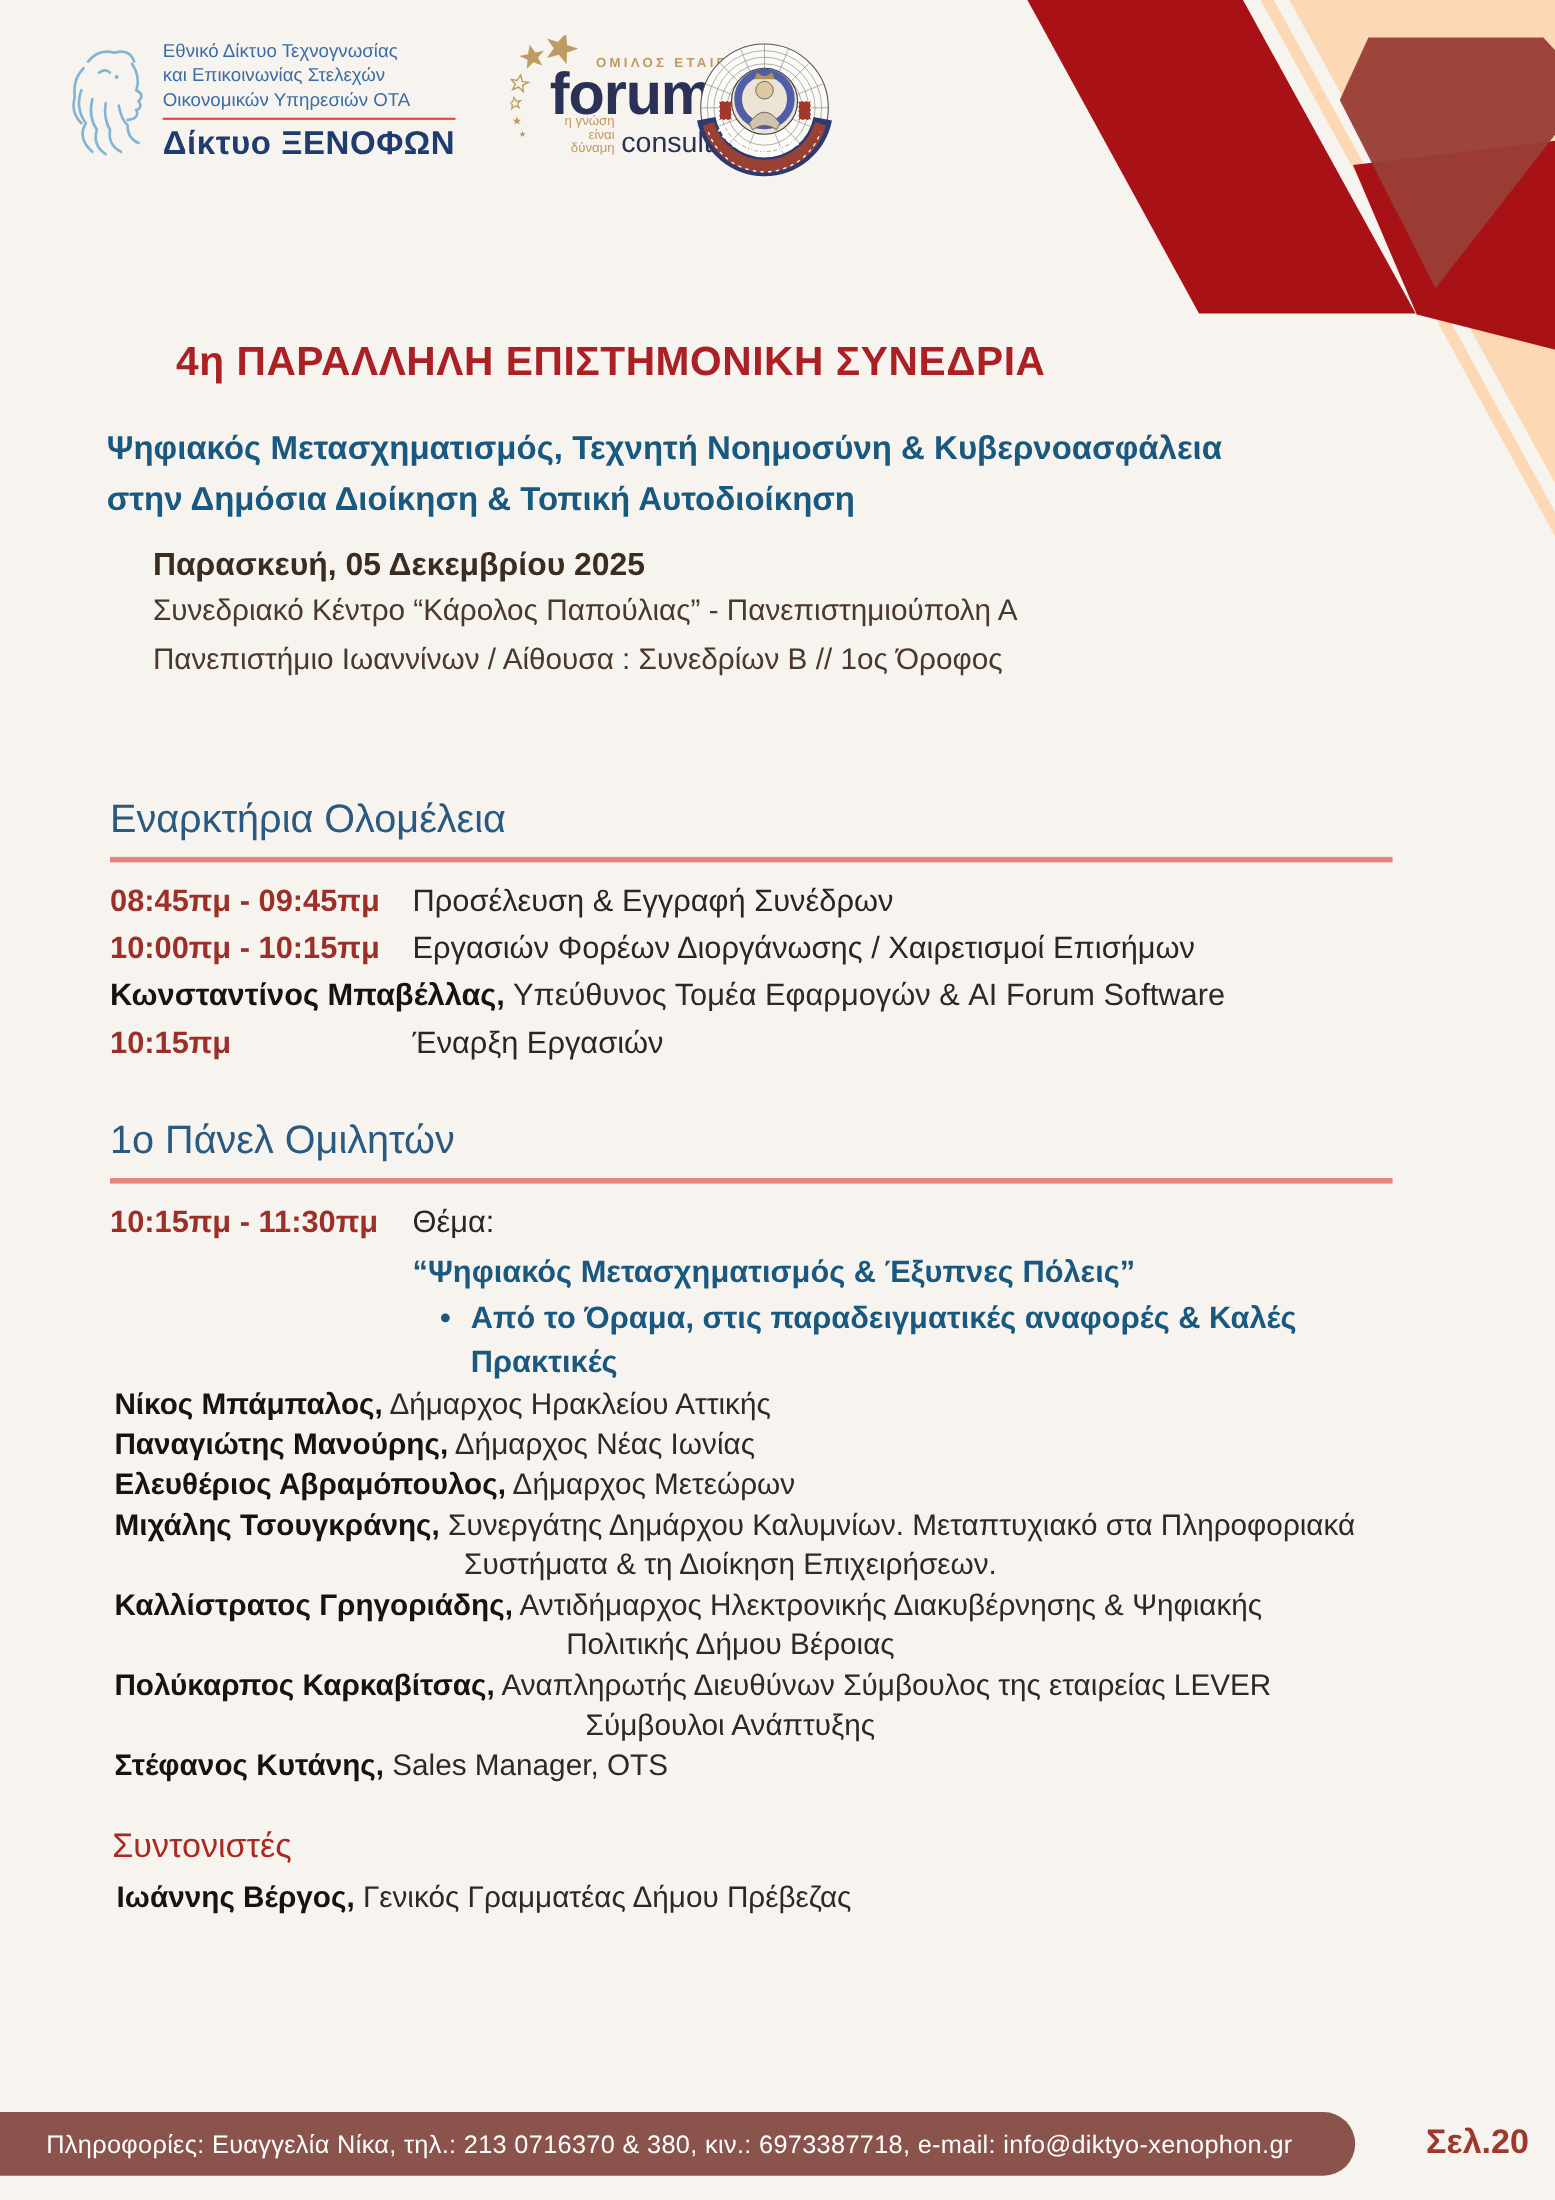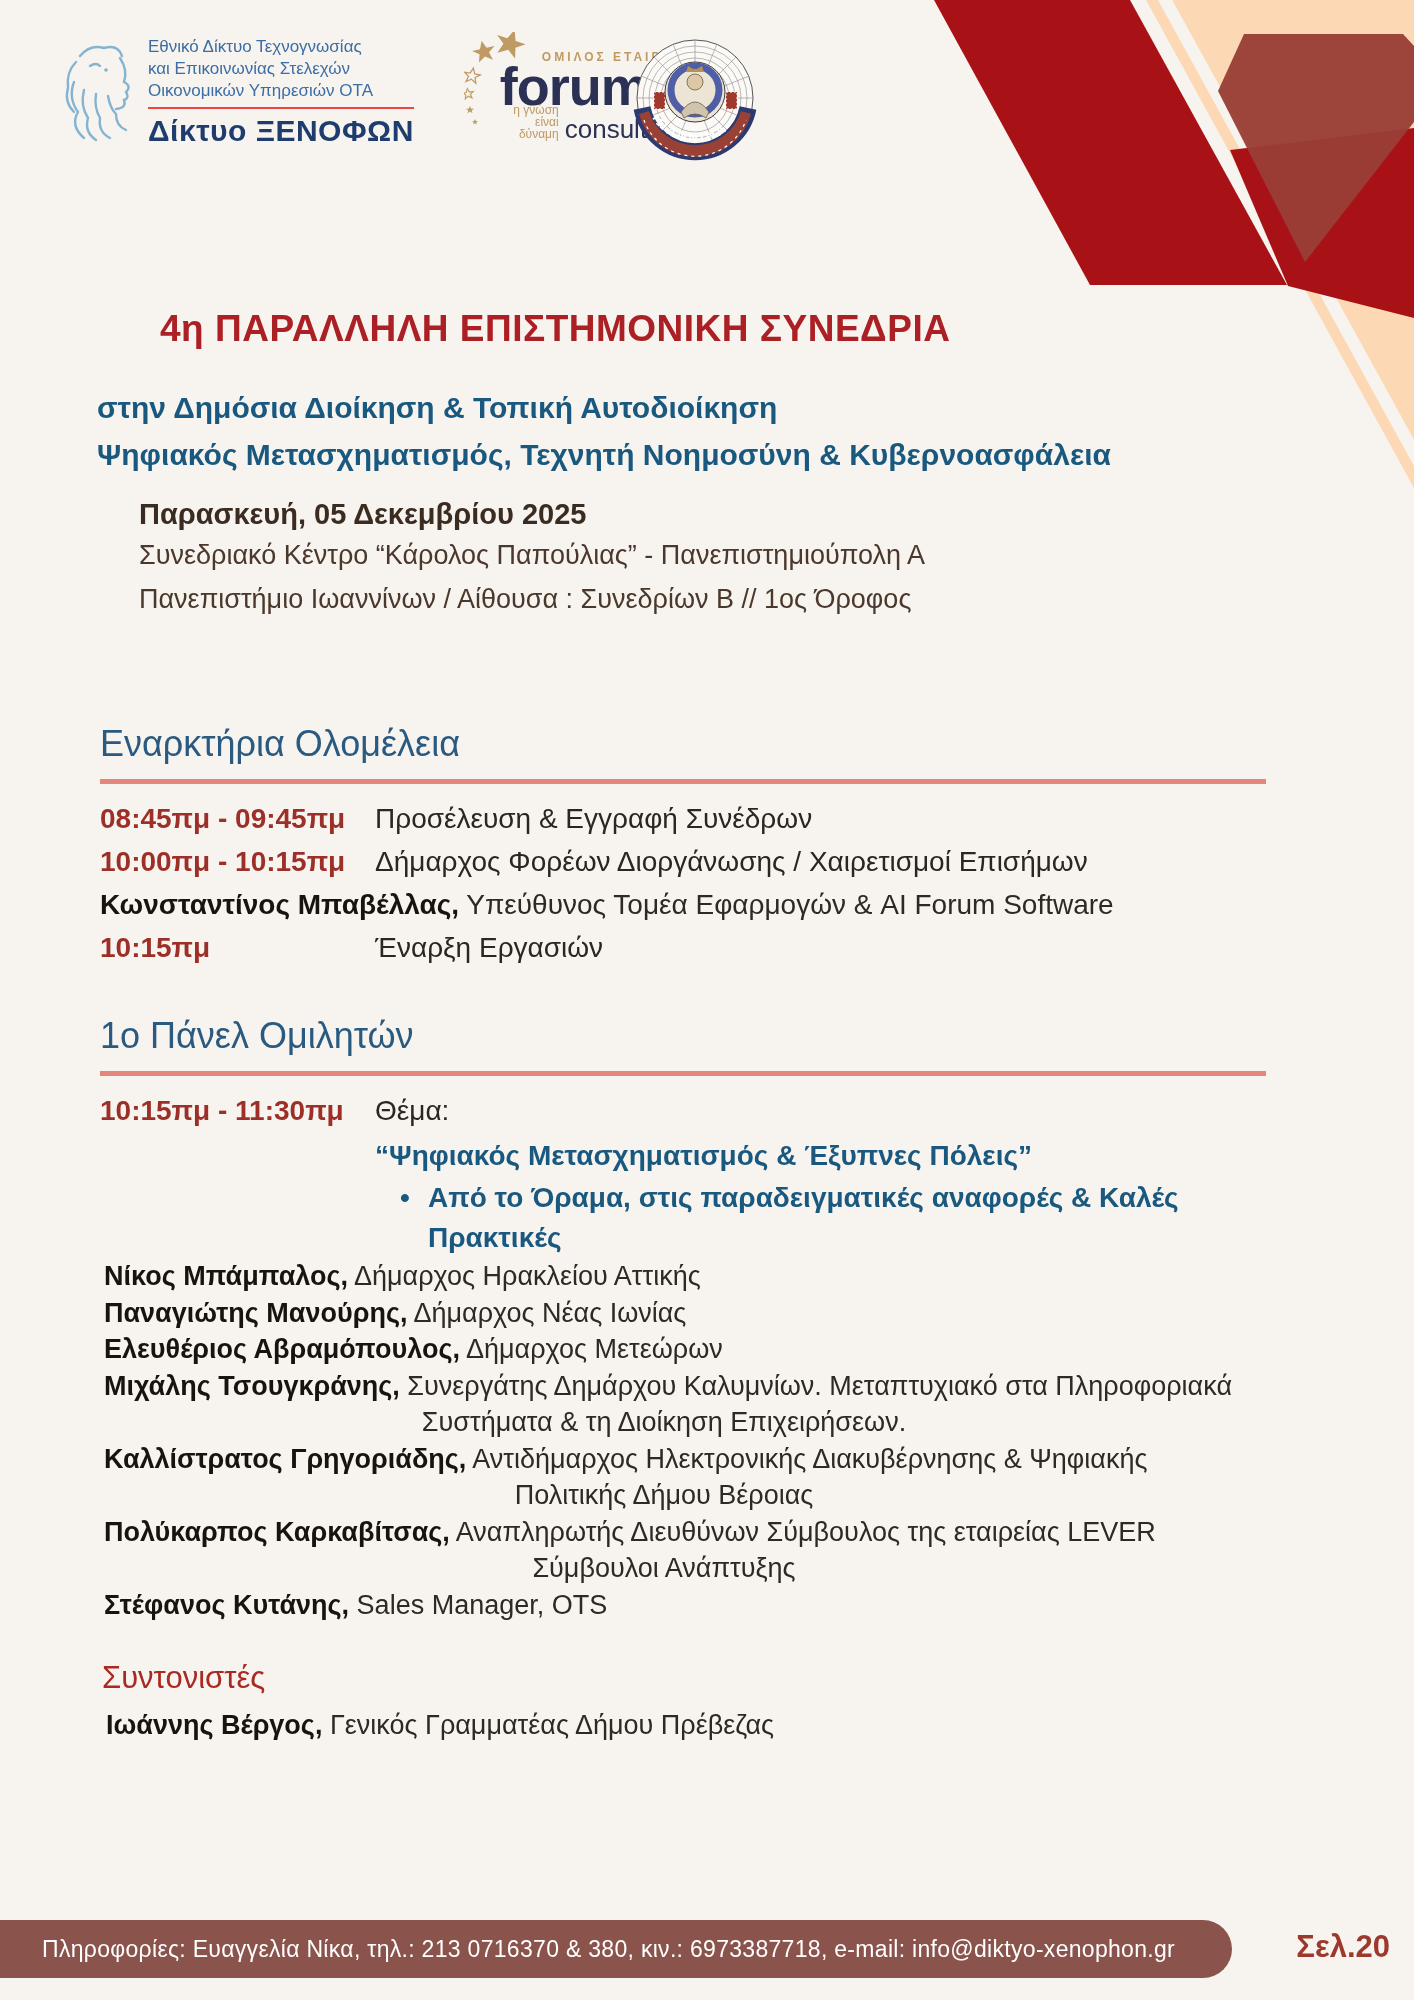--- a/index.html
+++ b/index.html
@@ -150,39 +150,39 @@
         <textPath href="#seal-arc" startOffset="10%">ΙΩΑΝΝΙΝΑ</textPath>
       </text>
       <path d="M11,80 A58,58 0 0 0 123,80 L113,77 A48,48 0 0 1 21,77 Z" fill="#9a4136"></path>
       <path d="M16,86 A54,54 0 0 0 118,86" fill="none" stroke="#ffffff" stroke-width="1.2" stroke-dasharray="3,4"></path>
     </svg>
   </div>
 
   <div class="session-title">4η ΠΑΡΑΛΛΗΛΗ ΕΠΙΣΤΗΜΟΝΙΚΗ ΣΥΝΕΔΡΙΑ</div>
 
   <div class="topic">
+    <div>Ψηφιακός Μετασχηματισμός, Τεχνητή Νοημοσύνη &amp; Κυβερνοασφάλεια</div>
     <div>στην Δημόσια Διοίκηση &amp; Τοπική Αυτοδιοίκηση</div>
-    <div>Ψηφιακός Μετασχηματισμός, Τεχνητή Νοημοσύνη &amp; Κυβερνοασφάλεια</div>
   </div>
 
   <div class="when">
     <div class="when-date">Παρασκευή, 05 Δεκεμβρίου 2025</div>
     <div class="when-venue">Συνεδριακό Κέντρο “Κάρολος Παπούλιας” - Πανεπιστημιούπολη Α</div>
     <div class="when-venue">Πανεπιστήμιο Ιωαννίνων / Αίθουσα : Συνεδρίων Β // 1ος Όροφος</div>
   </div>
 
   <div class="section" style="top:724px;">
     <div class="sec-head">Εναρκτήρια Ολομέλεια</div>
     <div class="sec-rule"></div>
     <div class="rows">
       <div class="row">
         <span class="time">08:45πμ - 09:45πμ</span><span class="rtext">Προσέλευση &amp; Εγγραφή Συνέδρων</span>
       </div>
       <div class="row">
-        <span class="time">10:00πμ - 10:15πμ</span><span class="rtext">Δήμαρχος Φορέων Διοργάνωσης / Χαιρετισμοί Επισήμων</span>
+        <span class="time">10:00πμ - 10:15πμ</span><span class="rtext">Εργασιών Φορέων Διοργάνωσης / Χαιρετισμοί Επισήμων</span>
       </div>
       <div class="row">
         <span class="name">Κωνσταντίνος Μπαβέλλας,</span><span class="role"> Υπεύθυνος Τομέα Εφαρμογών &amp; AI Forum Software</span>
       </div>
       <div class="row">
         <span class="time">10:15πμ</span><span class="rtext">Έναρξη Εργασιών</span>
       </div>
     </div>
   </div>
 

